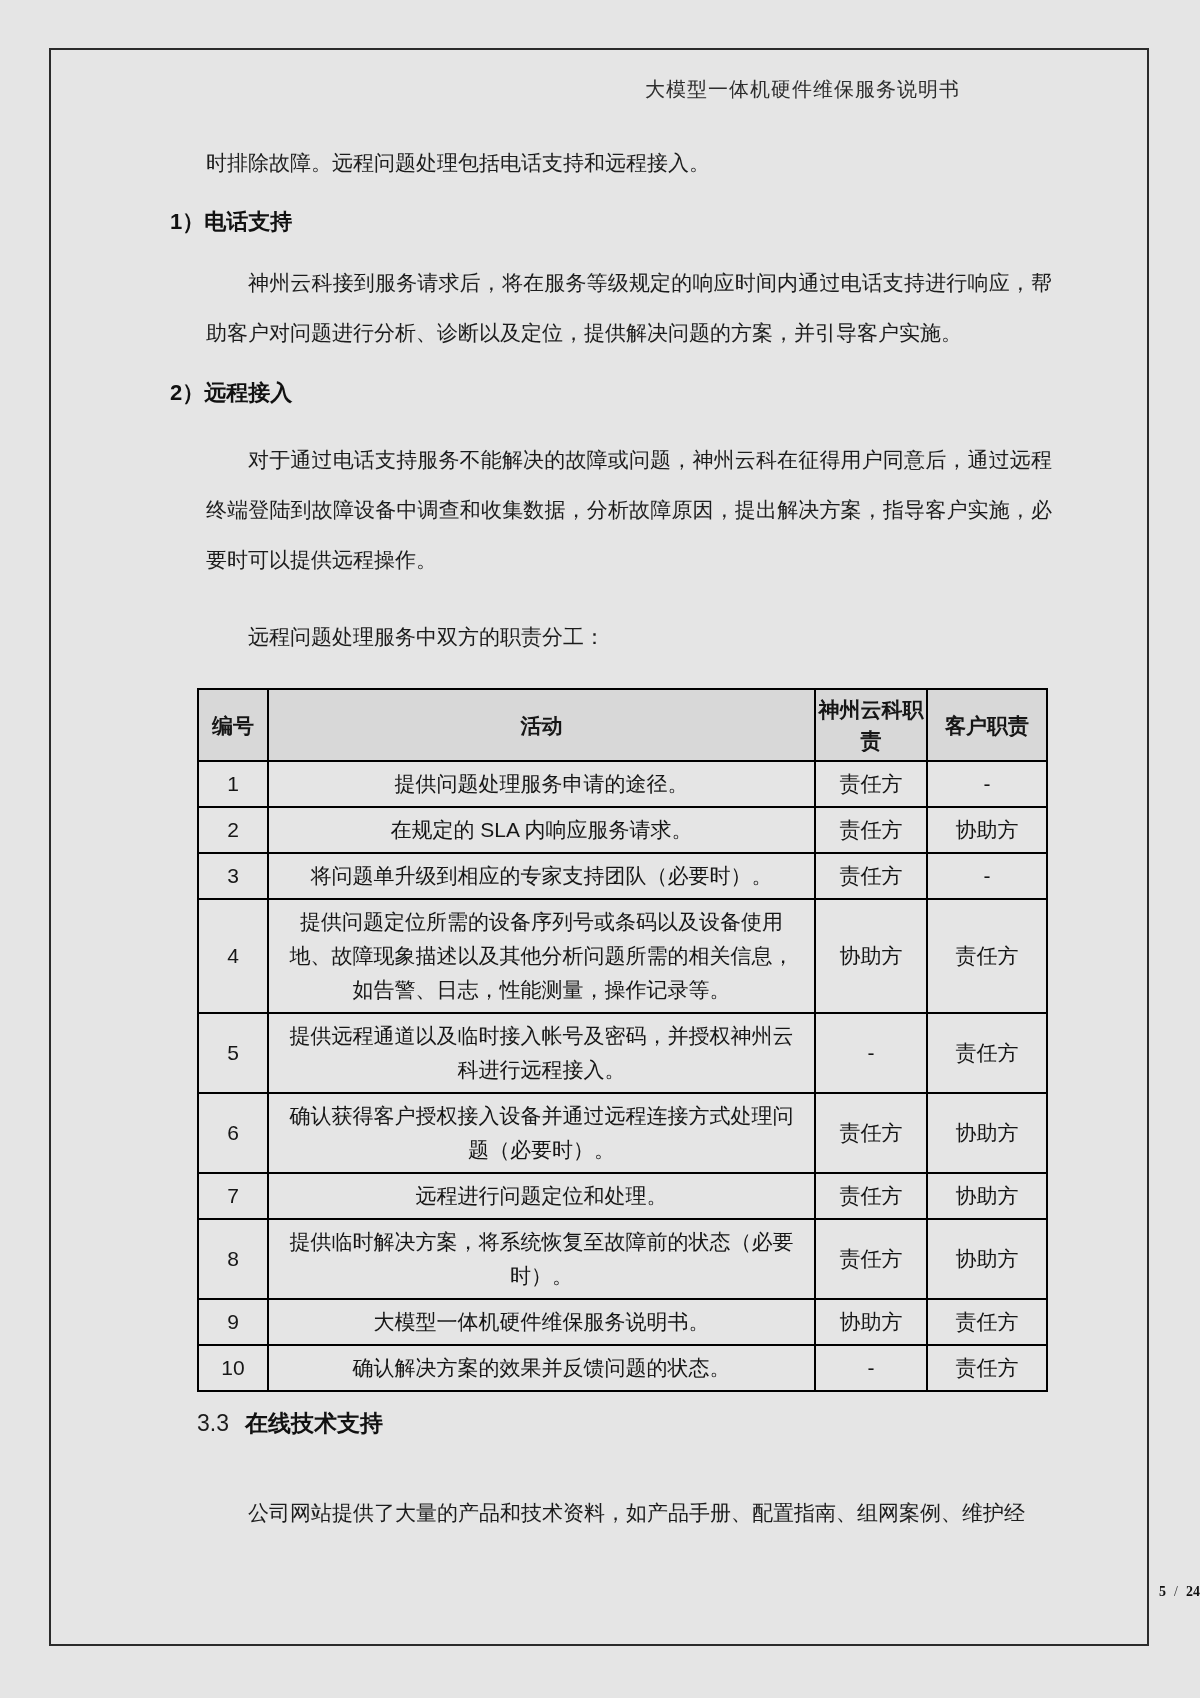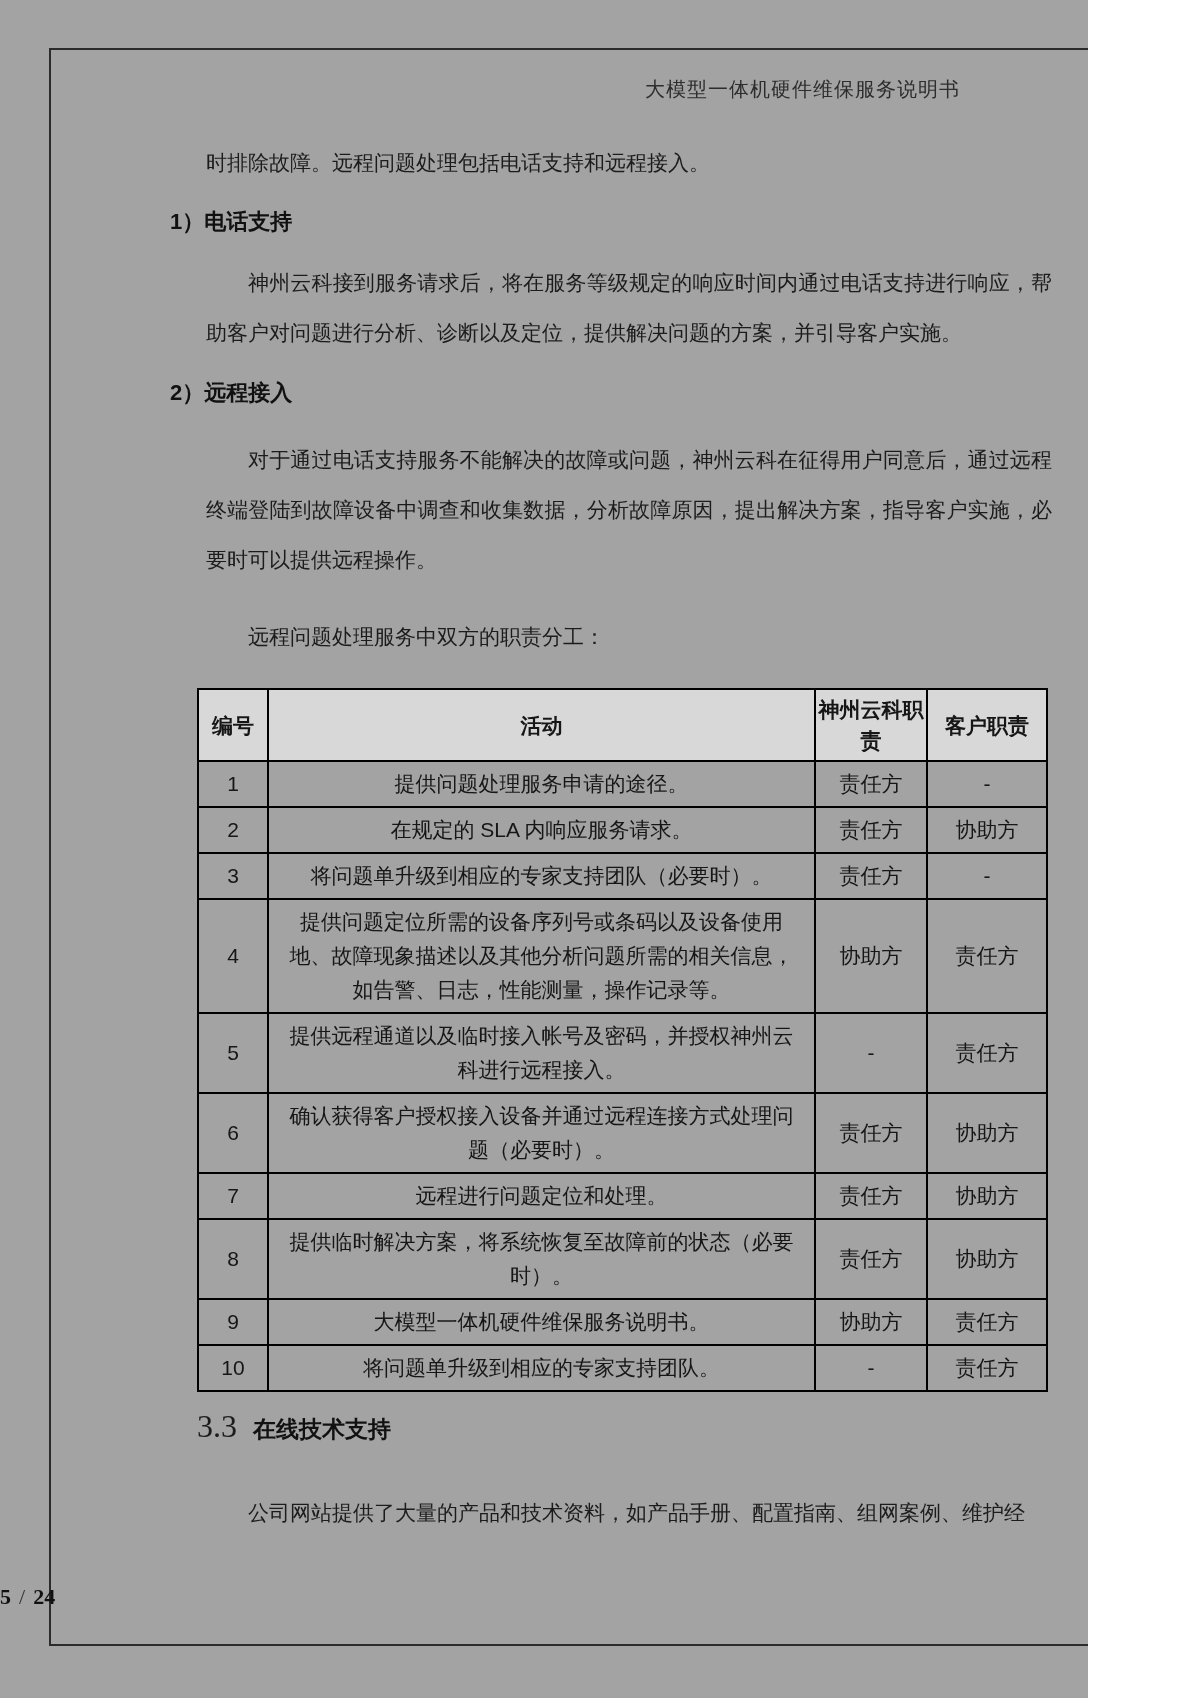--- a/index.html
+++ b/index.html
@@ -1,19 +1,19 @@
 <!DOCTYPE html>
 <html><head>
 <meta charset="utf-8">
 <style>
   html,body{margin:0;padding:0;background:#ffffff;}
   .page{
     position:relative;
-    width:1088px;height:1698px;
-    background:#a3a3a3;
+    width:1200px;height:1698px;
+    background:#e5e5e5;
     font-family:"Liberation Sans",sans-serif;
     color:#1c1c1c;
     overflow:hidden;
   }
   .frame{
     position:absolute;
     left:49px;top:48px;
     width:1100px;height:1598px;
     border:2px solid #2b2b2b;
     box-sizing:border-box;
@@ -80,38 +80,38 @@
   table.resp td.c1{
     text-align:center;
     padding:5px 16px;
   }
   .sec33{
     position:absolute;
     left:197px;top:1408px;
     white-space:nowrap;
   }
   .sec-num{
-    font-family:Liberation Serif, serif;
-    font-size:32px;
+    font-family:Liberation Sans, sans-serif;
+    font-size:23px;
     color:#1c1c1c;
   }
   .sec-title{
     font-family:"Liberation Sans",sans-serif;
     font-size:23px;
     font-weight:bold;
     color:#111;
     margin-left:16px;
   }
   .closing{top:1488px;}
   .doc-footer{
     position:absolute;
     left:0;top:1584px;width:1200px;
-    text-align:left;
+    text-align:right;
     font-family:"Liberation Serif",serif;
-    font-size:22px;
+    font-size:14px;
     color:#111;
   }
   .doc-footer .num{font-weight:bold;}
   .doc-footer .sep{margin:0 8px;font-weight:normal;color:#333;}
 </style>
 </head>
 <body>
 
 <div class="page">
   <div class="frame"></div>
@@ -191,21 +191,21 @@
           <td class="c3">协助方</td>
         </tr>
         <tr>
           <td class="c0">9</td>
           <td class="c1">大模型一体机硬件维保服务说明书。</td>
           <td class="c2">协助方</td>
           <td class="c3">责任方</td>
         </tr>
         <tr>
           <td class="c0">10</td>
-          <td class="c1">将问题单升级到相应的专家支持团队。</td>
+          <td class="c1">确认解决方案的效果并反馈问题的状态。</td>
           <td class="c2">-</td>
           <td class="c3">责任方</td>
         </tr>
       </tbody>
   </table>
 
   <div class="sec33">
     <span class="sec-num">3.3</span><span class="sec-title">在线技术支持</span>
   </div>
 

